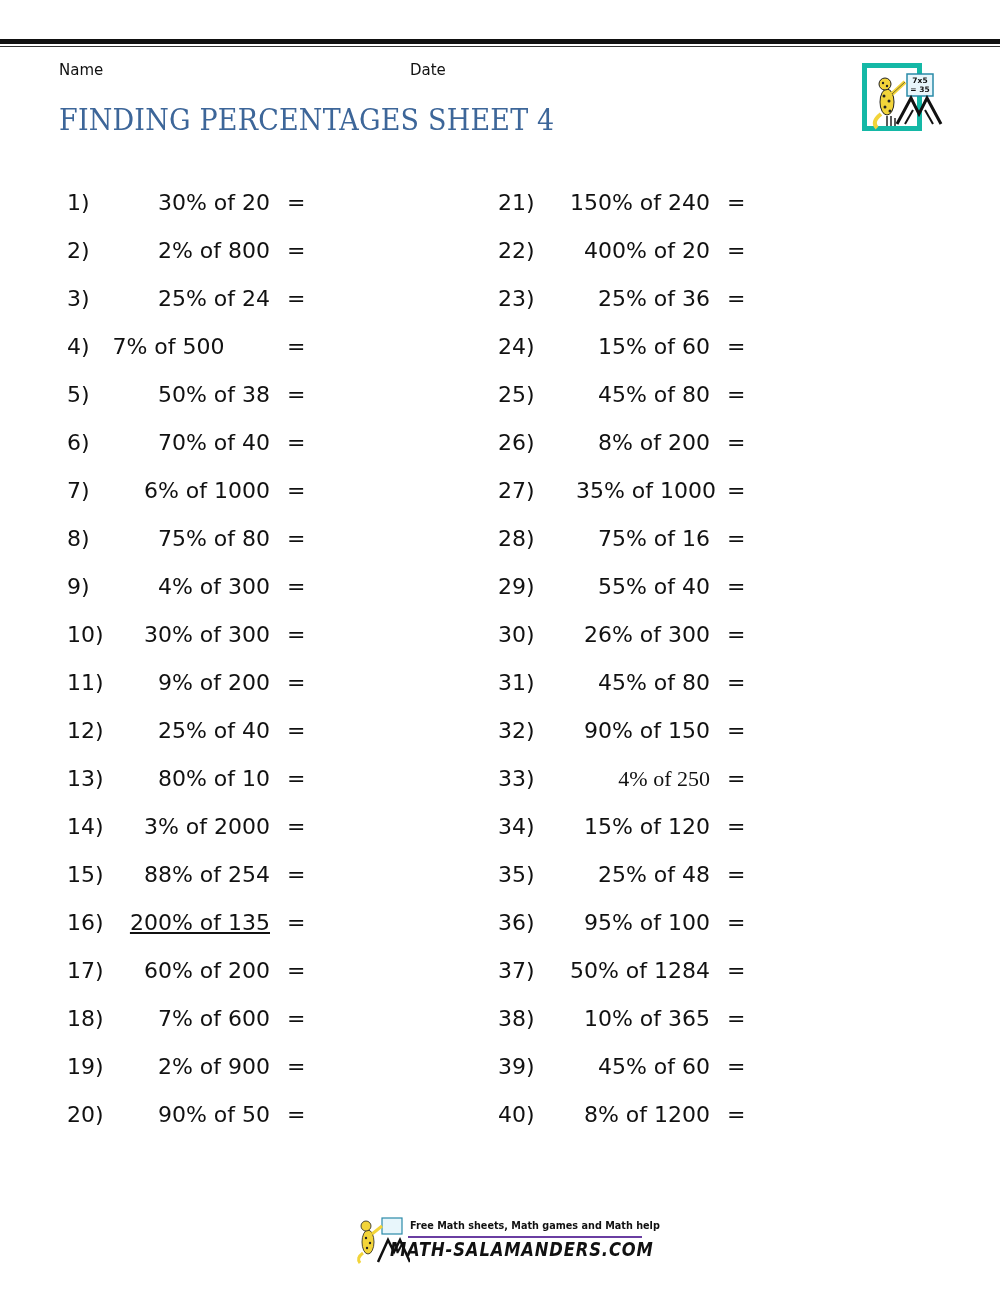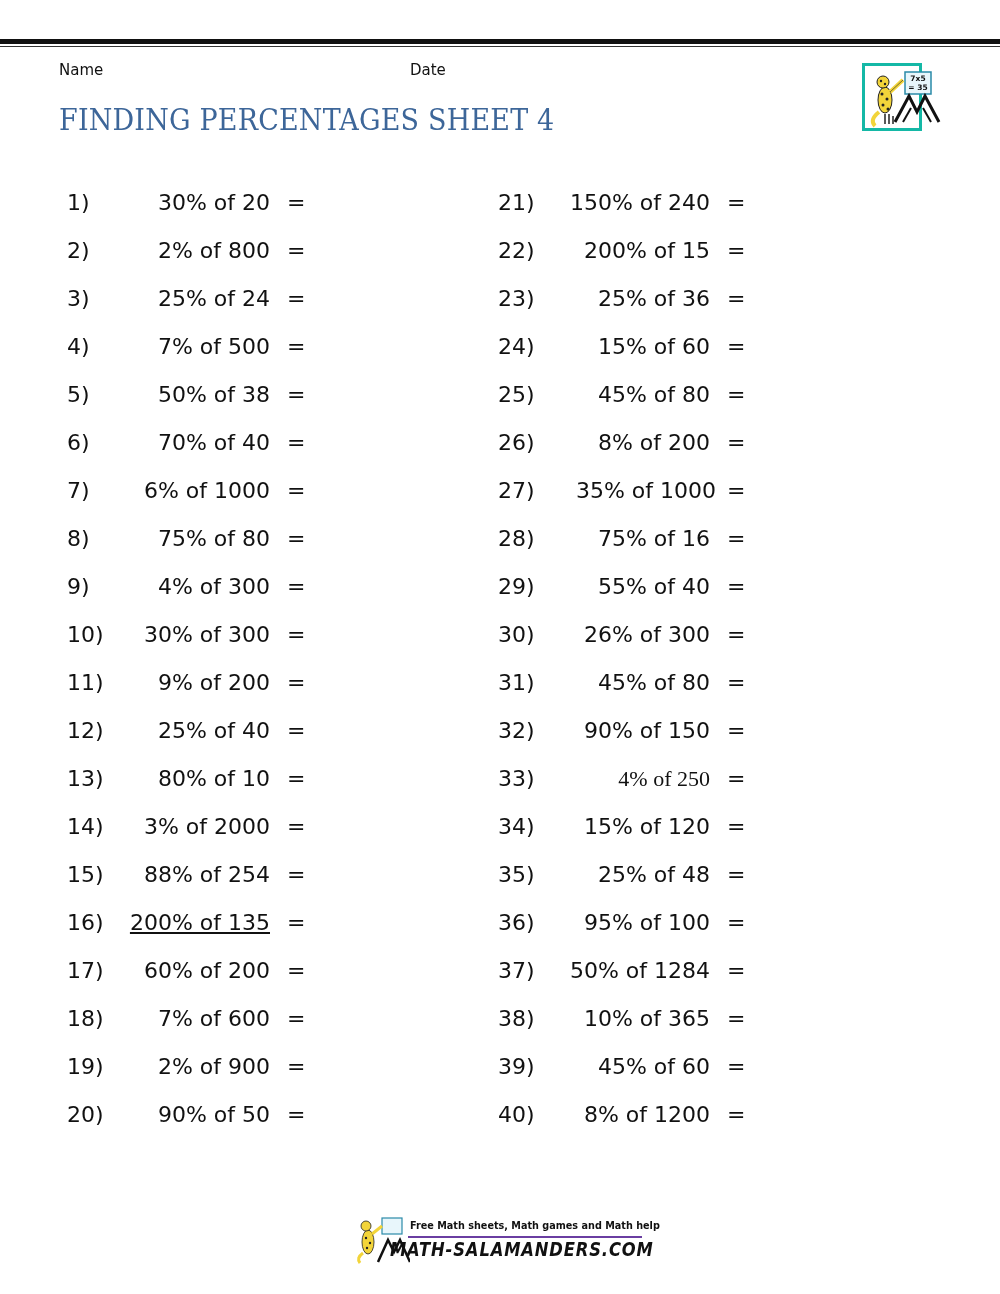--- a/index.html
+++ b/index.html
@@ -5,21 +5,21 @@
     html, body { margin: 0; padding: 0; background: #ffffff; }
     body { width: 1000px; height: 1294px; position: relative; overflow: hidden;
            font-family: "Liberation Sans", sans-serif; color: #111; }
     .rule-thick { position: absolute; left: 0; top: 39px; width: 1000px; height: 5px; background: #111; }
     .rule-thin  { position: absolute; left: 0; top: 46px; width: 1000px; height: 1px; background: #333; }
     .label { position: absolute; top: 61px; font-size: 15px; color: #111; font-family: "DejaVu Sans", sans-serif; }
     .name-label { left: 59px; }
     .date-label { left: 410px; }
     .title { position: absolute; left: 59px; top: 103px; font-family: "DejaVu Serif", "Liberation Serif", serif;
              font-size: 29px; color: #3d6699; letter-spacing: 0.2px; transform: scaleX(0.93); transform-origin: left top; white-space: nowrap; }
-    .logo { position: absolute; left: 862px; top: 63px; width: 60px; height: 68px; border: 3px solid #14b8a6; box-sizing: border-box; background: #fff; }
+    .logo { position: absolute; left: 862px; top: 63px; width: 60px; height: 68px; border: 5px solid #14b8a6; box-sizing: border-box; background: #fff; }
     .row { position: absolute; height: 48px; font-size: 22px; color: #111; white-space: nowrap; font-family: "DejaVu Sans", sans-serif; }
     .row .num { position: absolute; left: 0; top: 0; }
     .row .expr { position: absolute; top: 0; text-align: right; }
     .row .eq { position: absolute; top: 0; }
     .footer { position: absolute; left: 354px; top: 1216px; width: 290px; height: 48px; }
     .footer-tag { position: absolute; left: 56px; top: 3px; font-size: 10.5px; font-weight: bold; color: #111; font-family: "DejaVu Sans", sans-serif; white-space: nowrap; transform: scaleX(0.92); transform-origin: left top; }
     .footer-line { position: absolute; left: 54px; top: 20px; width: 234px; height: 2px; background: #6a3ea1; }
     .footer-site { position: absolute; left: 36px; top: 22px; font-size: 19px; font-weight: bold; color: #111; font-family: "DejaVu Sans", sans-serif; white-space: nowrap; letter-spacing: 1px; font-style: italic; transform: scaleX(0.86); transform-origin: left top; }
   </style>
 </head>
@@ -70,21 +70,21 @@
     <span class="expr" style="left:0; width:203px;">2% of 800</span>
     <span class="eq" style="left:220px;">=</span>
   </div>
   <div class="row" style="left:67px; top:286px;">
     <span class="num">3)</span>
     <span class="expr" style="left:0; width:203px;">25% of 24</span>
     <span class="eq" style="left:220px;">=</span>
   </div>
   <div class="row" style="left:67px; top:334px;">
     <span class="num">4)</span>
-    <span class="expr" style="left:0; width:203px;">7% of 500</span>
+    <span class="expr" style="left:0; width:203px;text-align:center;">7% of 500</span>
     <span class="eq" style="left:220px;">=</span>
   </div>
   <div class="row" style="left:67px; top:382px;">
     <span class="num">5)</span>
     <span class="expr" style="left:0; width:203px;">50% of 38</span>
     <span class="eq" style="left:220px;">=</span>
   </div>
   <div class="row" style="left:67px; top:430px;">
     <span class="num">6)</span>
     <span class="expr" style="left:0; width:203px;">70% of 40</span>
@@ -163,21 +163,21 @@
 </div>
 
 <div>
   <div class="row" style="left:498px; top:190px;">
     <span class="num">21)</span>
     <span class="expr" style="left:0; width:212px;">150% of 240</span>
     <span class="eq" style="left:229px;">=</span>
   </div>
   <div class="row" style="left:498px; top:238px;">
     <span class="num">22)</span>
-    <span class="expr" style="left:0; width:212px;">200% of 15</span>
+    <span class="expr" style="left:0; width:212px;">400% of 20</span>
     <span class="eq" style="left:229px;">=</span>
   </div>
   <div class="row" style="left:498px; top:286px;">
     <span class="num">23)</span>
     <span class="expr" style="left:0; width:212px;">25% of 36</span>
     <span class="eq" style="left:229px;">=</span>
   </div>
   <div class="row" style="left:498px; top:334px;">
     <span class="num">24)</span>
     <span class="expr" style="left:0; width:212px;">15% of 60</span>

